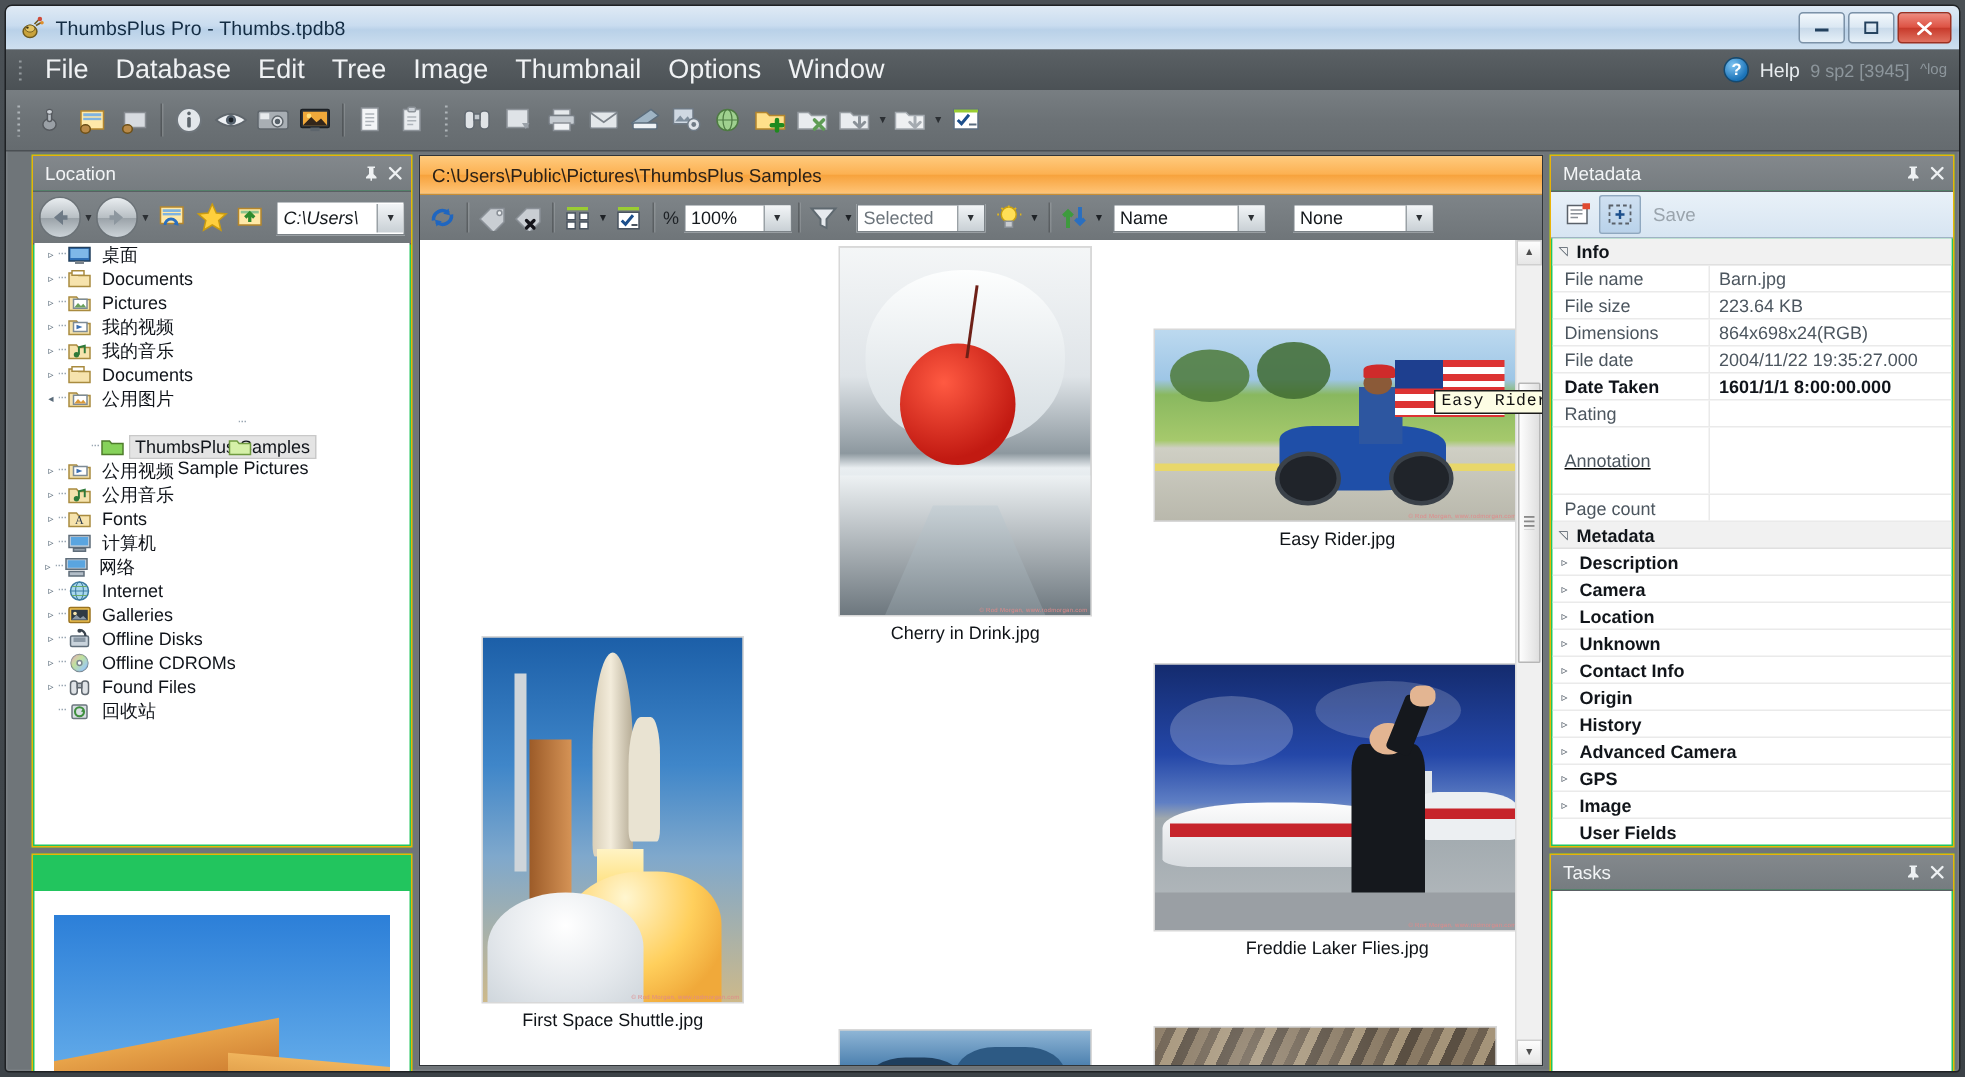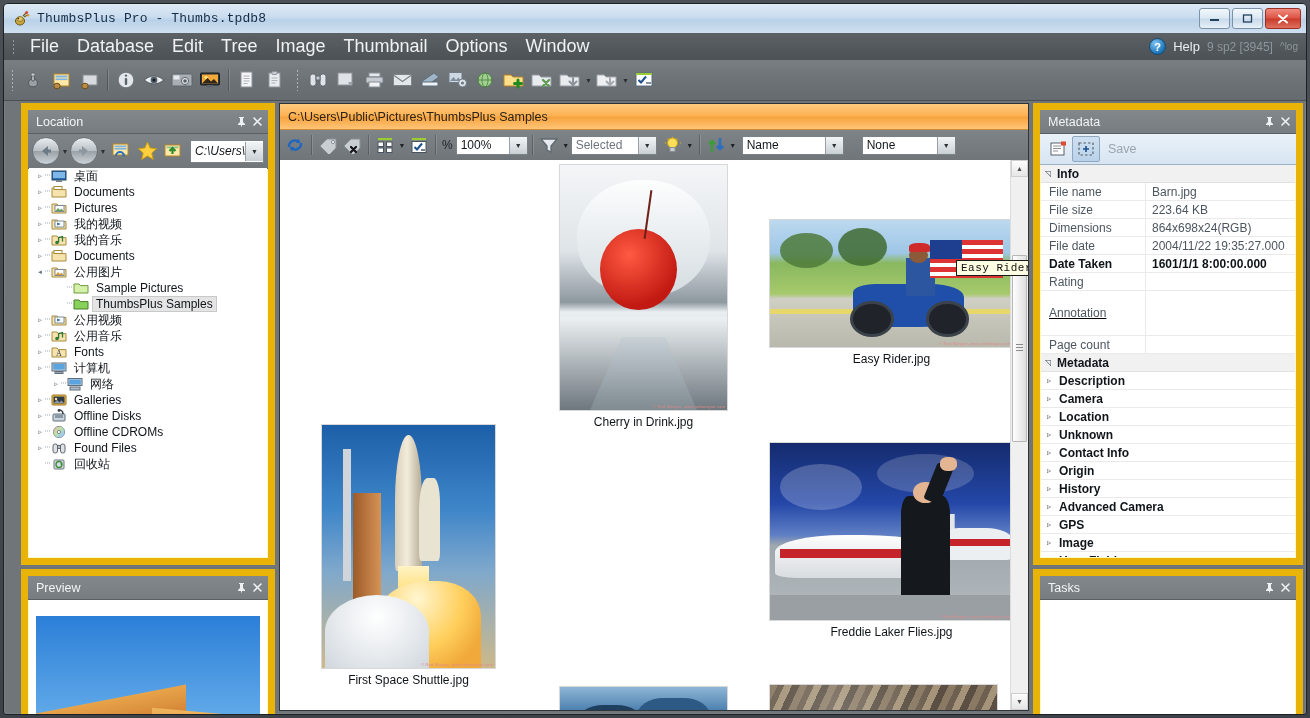--- a/index.html
+++ b/index.html
@@ -26,21 +26,21 @@
   .titlebar{
     position:absolute;left:0;top:0;right:0;height:29px;
     background:linear-gradient(180deg,#dfeaf5 0%,#c9dcef 45%,#b9d1e8 55%,#cfe0f0 100%);
     border-bottom:1px solid #9fb2c4;
     display:flex;align-items:center;
   }
   .title-ico{
     width:17px;height:17px;margin-left:9px;margin-right:7px;position:relative;flex:0 0 auto;
   }
   .title-text{
-    font-size:13px;color:#132c43;letter-spacing:.1px;white-space:nowrap;font-family:Liberation Mono, monospace;
+    font-size:13px;color:#132c43;letter-spacing:.1px;white-space:nowrap;
   }
   .win-btns{position:absolute;right:5px;top:4px;display:flex;gap:2px;}
   .wb{
     width:29px;height:19px;border:1px solid #7c92a8;border-radius:3px;
     background:linear-gradient(180deg,#f3f8fc 0%,#dbe8f3 48%,#c9daea 52%,#e6f0f8 100%);
     display:flex;align-items:center;justify-content:center;
     color:#27415a;font-size:11px;line-height:1;
   }
   .wb.close{
     background:linear-gradient(180deg,#ee8b7f 0%,#dd5344 48%,#c83b2c 52%,#e0705f 100%);
@@ -85,22 +85,22 @@
   }
   .tb-sep{width:1px;height:22px;background:rgba(0,0,0,.22);
     box-shadow:1px 0 0 rgba(255,255,255,.14);margin:0 4px;}
   .tb-caret{width:9px;height:26px;display:flex;align-items:center;justify-content:center;
     color:#2b2f33;font-size:7px;}
 
   
   .body-area{position:absolute;left:0;top:96px;right:0;bottom:0;}
 
   .panel{
-    position:absolute;background:#fef9c3;
-    border:7px solid #eab308;
+    position:absolute;background:#22c55e;
+    border:1px solid #eab308;
     box-sizing:border-box;
   }
   .panel-head{
     height:23px;background:linear-gradient(180deg,#83888c 0%,#767c80 100%);
     display:flex;align-items:center;padding:0 4px 0 8px;
     border-bottom:1px solid #5a6064;
   }
   .panel-title{color:#f2f4f6;font-size:12.5px;flex:1;}
   .ph-btn{width:14px;height:14px;display:flex;align-items:center;justify-content:center;
     color:#eef1f3;font-size:12px;margin-left:2px;}
@@ -569,21 +569,21 @@
               <span class="tdot"><svg width="6" height="14">
                   <path d="M0 7h5" stroke="#9aa7b3" stroke-width="1" stroke-dasharray="1 1"></path>
                 </svg></span>
               <span class="ticon"><svg width="16" height="14" viewBox="0 0 16 14">
                   <path d="M1 3h5l1.4 1.6H15V12H1z" fill="#f6e3ad" stroke="#a98b3f"></path>
                   <rect x="4" y="4.5" width="9" height="6" fill="#fff" stroke="#7d8b96"></rect>
                   <path d="M4.5 10 L7 7 L9 9 L10.5 7.5 L12.5 10Z" fill="#d99a3a"></path>
                 </svg></span>
               <span class="tlabel">公用图片</span>
             </div>
-            <div class="tnode" style="padding-left: 28px;">
+            <div class="tnode" style="padding-left: 28px; flex-direction: column;">
               <span class="tw"></span>
               <span class="tdot"><svg width="6" height="14">
                   <path d="M0 7h5" stroke="#9aa7b3" stroke-width="1" stroke-dasharray="1 1"></path>
                 </svg></span>
               <span class="ticon"><svg width="16" height="14" viewBox="0 0 16 14">
                   <path d="M1 3h5l1.4 1.6H15V12H1z" fill="#d5f0a8" stroke="#6f9a3f"></path>
                 </svg></span>
               <span class="tlabel">Sample Pictures</span>
             </div>
             <div class="tnode sel" style="padding-left: 28px;">
@@ -636,31 +636,44 @@
               <span class="tdot"><svg width="6" height="14">
                   <path d="M0 7h5" stroke="#9aa7b3" stroke-width="1" stroke-dasharray="1 1"></path>
                 </svg></span>
               <span class="ticon"><svg width="16" height="14" viewBox="0 0 16 14">
                   <rect x="1" y="2" width="14" height="8" fill="#c9d3dc" stroke="#5f6d7a"></rect>
                   <rect x="2.2" y="3" width="11.6" height="5.6" fill="#5aa5e0"></rect>
                   <rect x="4" y="10.5" width="8" height="2" fill="#95a2ad" stroke="#5f6d7a"></rect>
                 </svg></span>
               <span class="tlabel">计算机</span>
             </div>
-            <div class="tnode" style="padding-left: 22px;">
+            <div class="tnode" style="padding-left: 4px;">
               <span class="tw">▹</span>
               <span class="tdot"><svg width="6" height="14">
                   <path d="M0 7h5" stroke="#9aa7b3" stroke-width="1" stroke-dasharray="1 1"></path>
                 </svg></span>
               <span class="ticon"><svg width="16" height="14" viewBox="0 0 16 14">
                   <rect x="1" y="1.5" width="14" height="7" fill="#c9d3dc" stroke="#5f6d7a"></rect>
                   <rect x="2.2" y="2.5" width="11.6" height="5" fill="#5aa5e0"></rect>
                   <rect x="3" y="10" width="10" height="3" fill="#b3bec8" stroke="#5f6d7a"></rect>
                 </svg></span>
               <span class="tlabel">网络</span>
+            </div>
+            <div class="tnode" style="padding-left: 6px;">
+              <span class="tw">▹</span>
+              <span class="tdot"><svg width="6" height="14">
+                  <path d="M0 7h5" stroke="#9aa7b3" stroke-width="1" stroke-dasharray="1 1"></path>
+                </svg></span>
+              <span class="ticon"><svg width="16" height="14" viewBox="0 0 16 14">
+                  <circle cx="8" cy="7" r="6" fill="#a9d8ee" stroke="#3c7ba0"></circle>
+                  <ellipse cx="8" cy="7" rx="2.6" ry="6" fill="none" stroke="#3c7ba0" stroke-width=".7"></ellipse>
+                  <path d="M2 7h12" stroke="#3c7ba0" stroke-width=".7"></path>
+                  <path d="M3 4h10M3 10h10" stroke="#6aa96a" stroke-width=".7"></path>
+                </svg></span>
+              <span class="tlabel">Internet</span>
             </div>
             <div class="tnode" style="padding-left: 6px;">
               <span class="tw">▹</span>
               <span class="tdot"><svg width="6" height="14">
                   <path d="M0 7h5" stroke="#9aa7b3" stroke-width="1" stroke-dasharray="1 1"></path>
                 </svg></span>
               <span class="ticon"><svg width="16" height="14" viewBox="0 0 16 14">
                   <rect x="1" y="2" width="14" height="10" rx="1" fill="#f0c352" stroke="#9a7320"></rect>
                   <rect x="2.5" y="3.5" width="11" height="7" fill="#2f3a44"></rect>
                   <circle cx="5" cy="6" r="1.2" fill="#f6e3ad"></circle>
@@ -721,34 +734,20 @@
                   <rect x="3" y="3" width="10" height="9" rx="1" fill="#d8dee4" stroke="#6b757e"></rect>
                   <circle cx="8" cy="7.5" r="3" fill="none" stroke="#3f8f3f" stroke-width="1.4"></circle>
                   <path d="M10.5 5.5 l.8 2.4 l-2.4 -.6z" fill="#3f8f3f"></path>
                 </svg></span>
               <span class="tlabel">回收站</span>
             </div>
           </div>
     </div>
 
     <div class="panel" id="previewPanel">
-      <div class="panel-head">
-        <div class="panel-title">Preview</div>
-        <div class="ph-btn">
-          <svg width="11" height="11" viewBox="0 0 11 11">
-                <path d="M3 1h5v1h-1v4l2 2v1H2v-1l2-2V2H3z" fill="#eef1f3"></path>
-                <path d="M5.5 8v2.5" stroke="#eef1f3" stroke-width="1"></path>
-              </svg>
-        </div>
-        <div class="ph-btn">
-          <svg width="11" height="11" viewBox="0 0 11 11">
-                <path d="M2 2 L9 9 M9 2 L2 9" stroke="#eef1f3" stroke-width="1.6" stroke-linecap="round"></path>
-              </svg>
-        </div>
-      </div>
       <div class="preview-body">
         <div style="width:224px;height:215px;margin-top:16px;position:relative;overflow:hidden;background:linear-gradient(180deg,#2c7fd8 0%,#5fa8e8 45%,#9ccbef 70%,#7fa85c 71%,#6d9450 100%);">
           <div style="position:absolute;left:-6px;bottom:0;width:150px;height:120px;background:#b8441f;transform:skewY(-9deg);"></div>
 
           <div style="position:absolute;left:0px;bottom:92px;width:150px;height:40px;background:linear-gradient(180deg,#e8a44a,#c9762c);transform:skewY(-11deg);"></div>
           <div style="position:absolute;left:120px;bottom:0;width:110px;height:108px;background:linear-gradient(180deg,#d66a33,#a64520);transform:skewY(6deg);"></div>
           <div style="position:absolute;left:116px;bottom:84px;width:118px;height:34px;background:linear-gradient(180deg,#f0b45c,#cf8534);transform:skewY(5deg);"></div>
 
         </div>
       </div>

